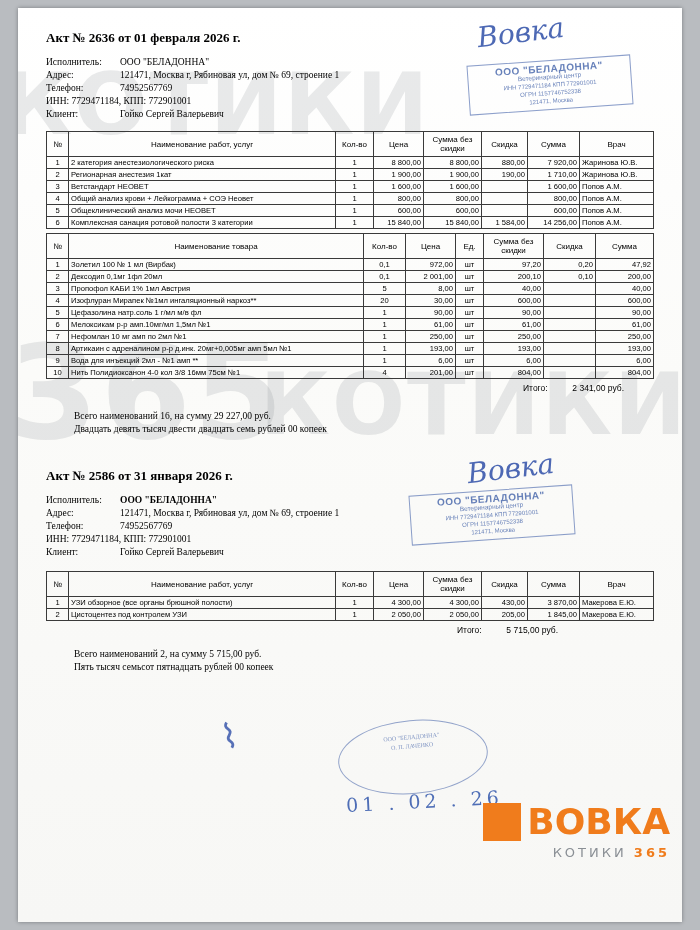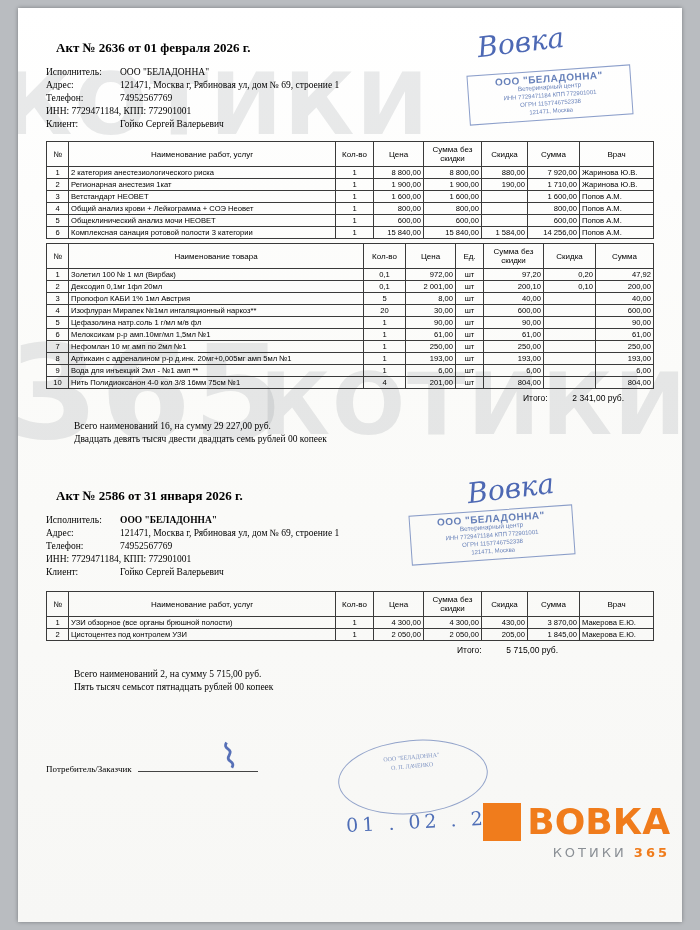--- a/index.html
+++ b/index.html
@@ -33,21 +33,21 @@
     font-weight:bold;color:rgba(120,125,130,.16);
     line-height:.85;letter-spacing:2px;
   }
   .wm-kotiki{left:-16px;top:60px;font-size:86px;}
   .wm-365{left:-10px;top:330px;font-size:130px;}
   .wm-right{right:-6px;top:360px;font-size:86px;}
 
   
   .act{position:relative;}
   h1.act-title{
-    font-size:13px;font-weight:bold;margin:10px;padding:0;
+    font-size:13px;font-weight:bold;margin:0;padding:0;
     font-family:"Liberation Serif", serif;
   }
   .title-row{position:relative;}
   .sign-scribble{
     position:absolute;right:90px;top:-14px;
     font-family:"DejaVu Serif", serif;
     font-style:italic;font-size:28px;color:#2f4fa8;
     transform:rotate(-7deg);opacity:.85;white-space:nowrap;
   }
   .meta{font-size:9.5px;line-height:13px;margin-top:10px;font-family:"Liberation Serif", serif;}
@@ -501,24 +501,20 @@
         <span class="v">5 715,00  руб.</span>
       </div>
 
       <div style="margin-top:14px;padding-left:28px;">
         <div class="sumline">Всего наименований 2, на сумму 5 715,00 руб.</div>
         <div class="sumline">Пять тысяч семьсот пятнадцать рублей 00 копеек</div>
       </div>
     </div>
 
     <div class="signs" style="position:relative;margin-top:70px;">
-      <div class="s2">
-        <span>Потребитель/Заказчик</span>
-        <span class="sig-line"></span>
-      </div>
       <div class="scribble2">⌇</div>
       <div class="oval-stamp">
         <div>ООО "БЕЛАДОННА"</div>
         <div>О. П. ЛАЧЕНКО</div>
       </div>
       <div class="handdate">01 . 02 . 26</div>
     </div>
 
   </div>
 

